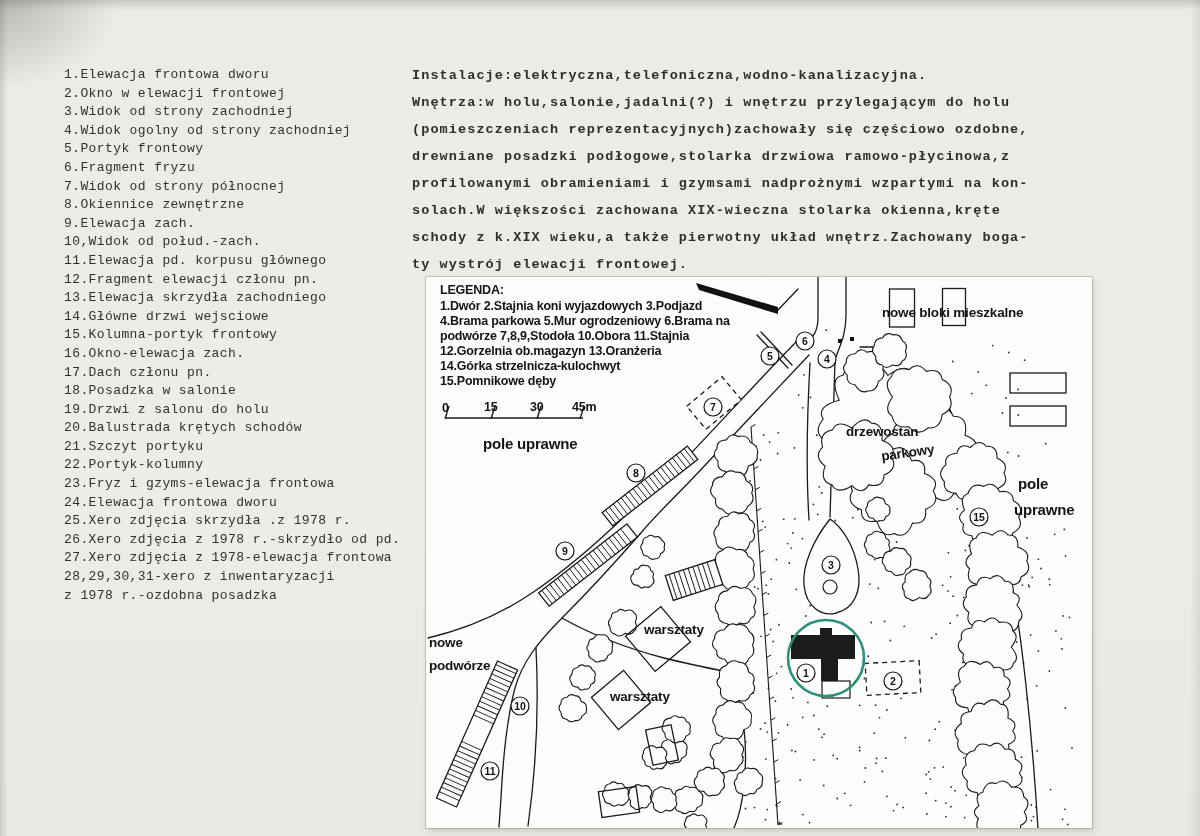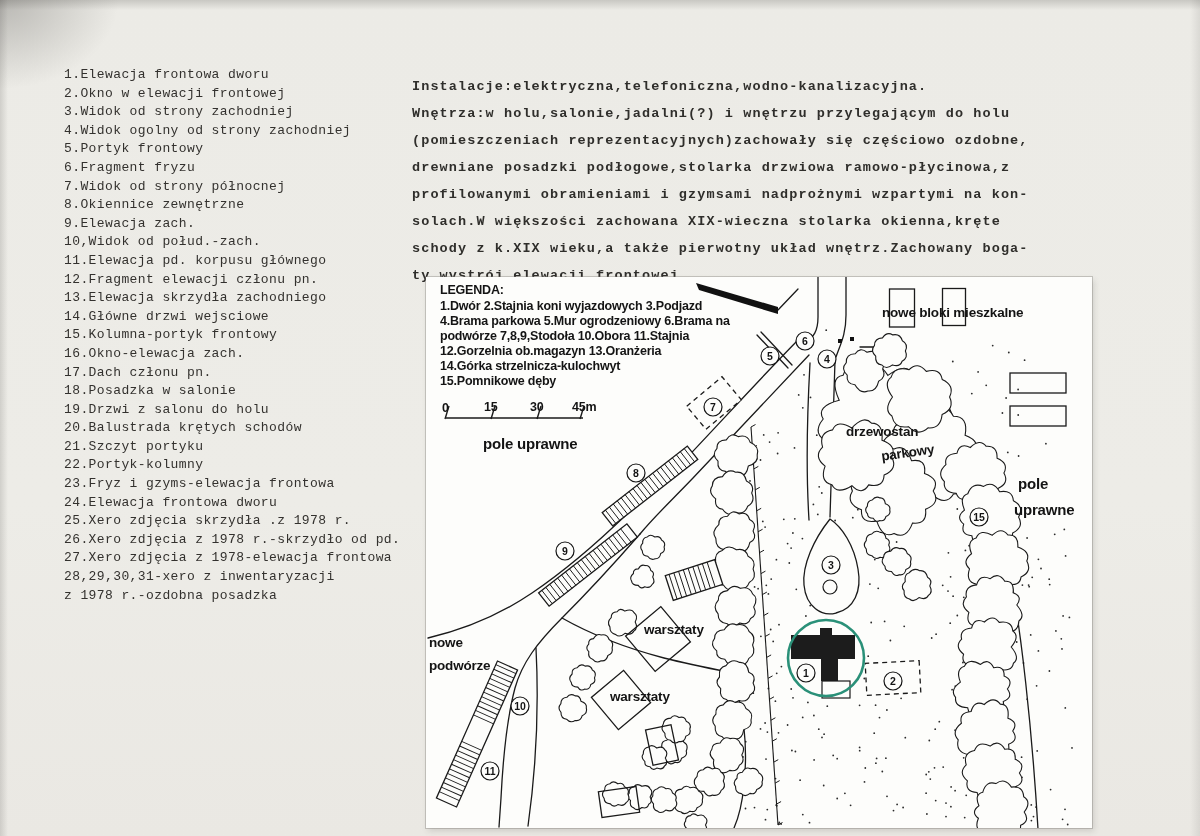--- a/index.html
+++ b/index.html
@@ -21,21 +21,21 @@
   .edge-right{position:absolute;right:0;top:0;width:10px;height:100%;
     background:linear-gradient(270deg,rgba(60,58,55,.10),rgba(60,58,55,0));pointer-events:none;}
 
   .typed-list{
     position:absolute;left:64px;top:66px;width:360px;
     color:#33312e;
     font-family:"Liberation Mono","DejaVu Sans Mono",monospace;
     font-size:13px;line-height:18.6px;letter-spacing:.4px;white-space:pre;
   }
   .typed-paragraph{
-    position:absolute;left:412px;top:73px;width:648px;
+    position:absolute;left:412px;top:62px;width:648px;
     color:#2f2e2b;
     font-family:"Liberation Mono","DejaVu Sans Mono",monospace;
     font-size:13.5px;line-height:27px;letter-spacing:1.1px;white-space:pre;
     font-weight:bold;
   }
   .typed-list .typed-line{white-space:pre;}
 
   .map-panel{
     position:absolute;left:426px;top:277px;width:666px;height:551px;
     background:#fdfdfb;

